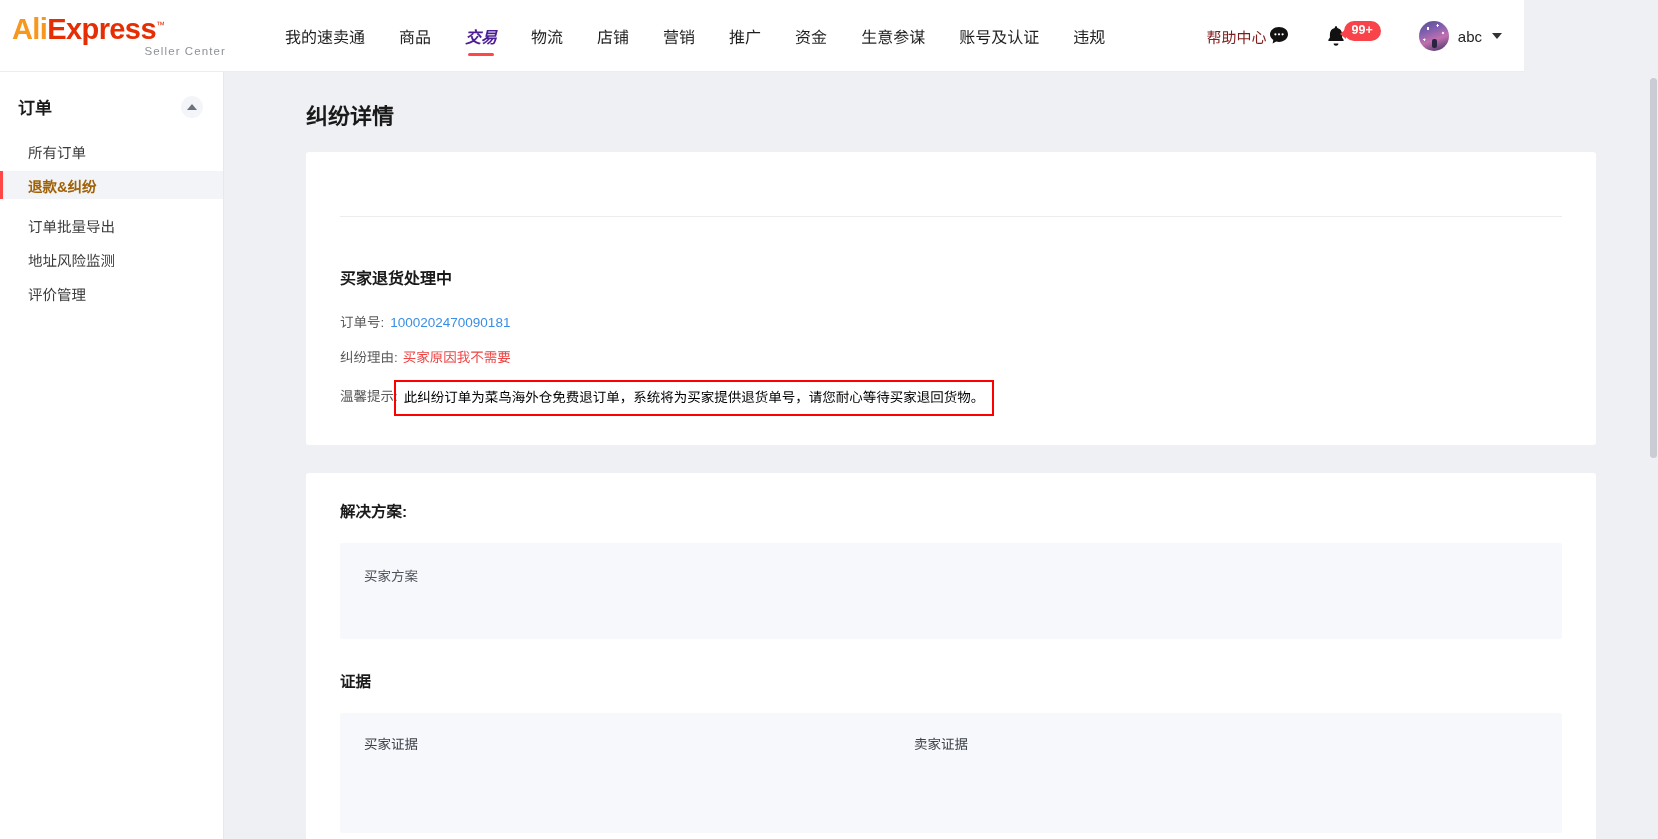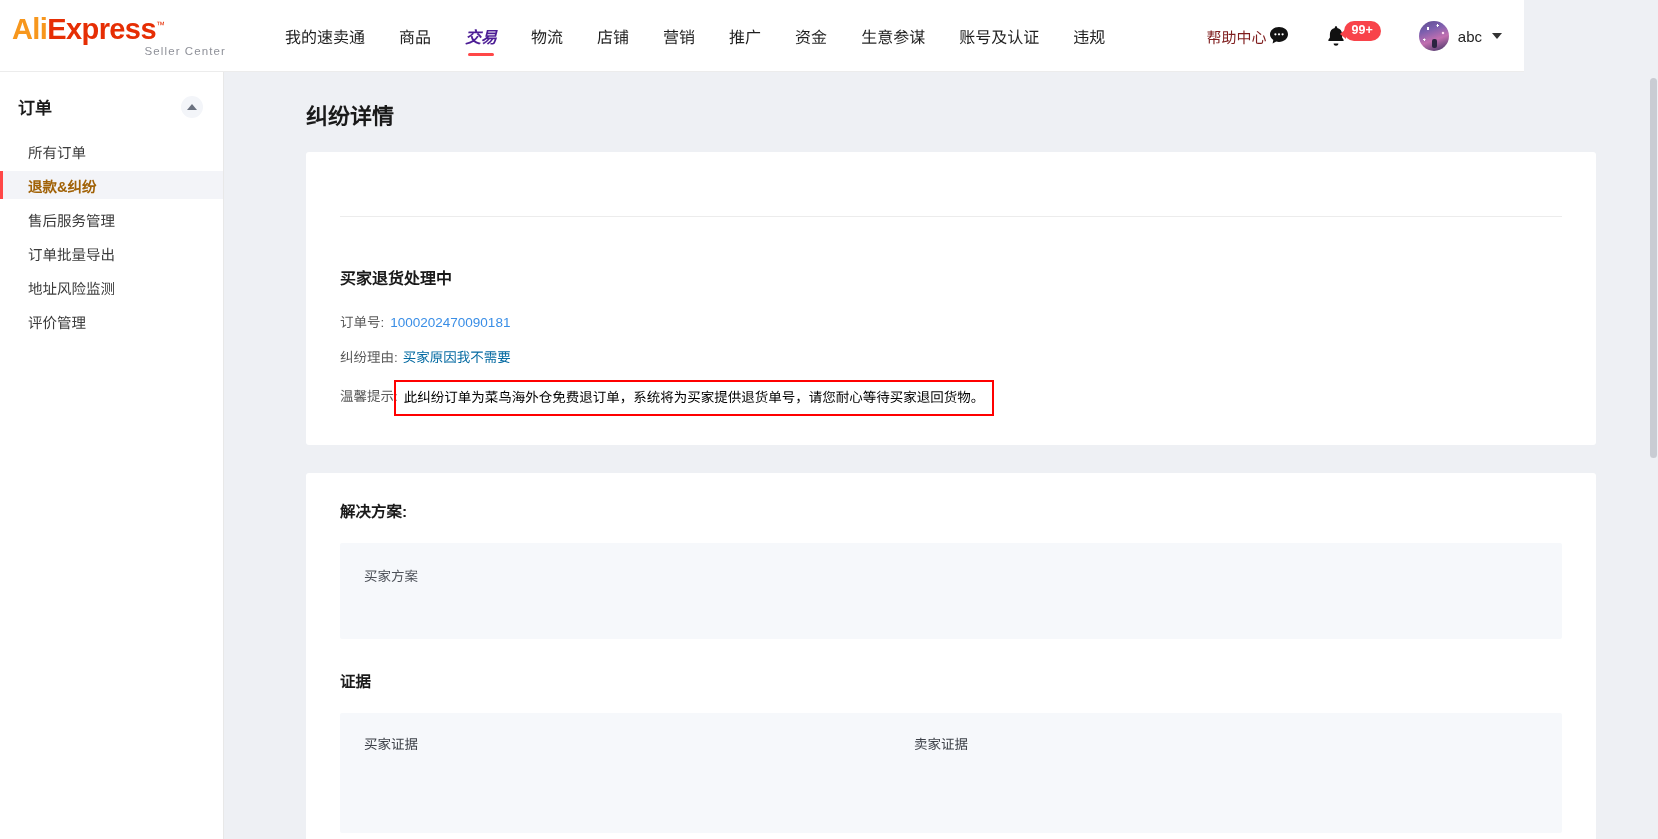--- a/index.html
+++ b/index.html
@@ -193,21 +193,21 @@
   
   .dispute-body { padding: 22px 34px 30px 34px; }
   .dispute-status {
     font-size: 16px; font-weight: 700; color: #1a1a1a; margin-bottom: 20px;
   }
   .info-row {
     font-size: 13.5px; color: #2c2c2c; line-height: 2.06;
     display: flex; align-items: baseline; margin-top: 7px;
   }
   .info-label { color: #5a5a5a; flex: none; }
-  .info-value { color: #0369a1; }
+  .info-value { color: #ef4444; }
   .order-link { color: #3a8ee6; cursor: pointer; margin-left: 6px; }
   .tip-row { position: relative; }
   .tip-box {
     border: 2px solid #ff0000; padding: 2px 8px 3px 8px;
     margin-left: -4px; display: inline-block;
     position: relative; top: 1px;
   }
   .tip-text { font-size: 13.5px; color: #000000; white-space: nowrap; }
 
   
@@ -301,21 +301,20 @@
     <span class="side-group-title">订单</span>
     <span class="collapse-btn">
       <span class="caret-up"></span>
     </span>
   </div>
 
   <div class="side-item">所有订单</div>
   <div style="height:6px"></div>
   <div class="side-item active">退款&amp;纠纷</div>
   <div style="height:6px"></div>
-  <div class="side-item">售后服务管理</div>
   <div style="height:6px"></div>
   <div class="side-item">订单批量导出</div>
   <div style="height:6px"></div>
   <div class="side-item">地址风险监测</div>
   <div style="height:6px"></div>
   <div class="side-item">评价管理</div>
 </div>
 
 <div class="main">
 

